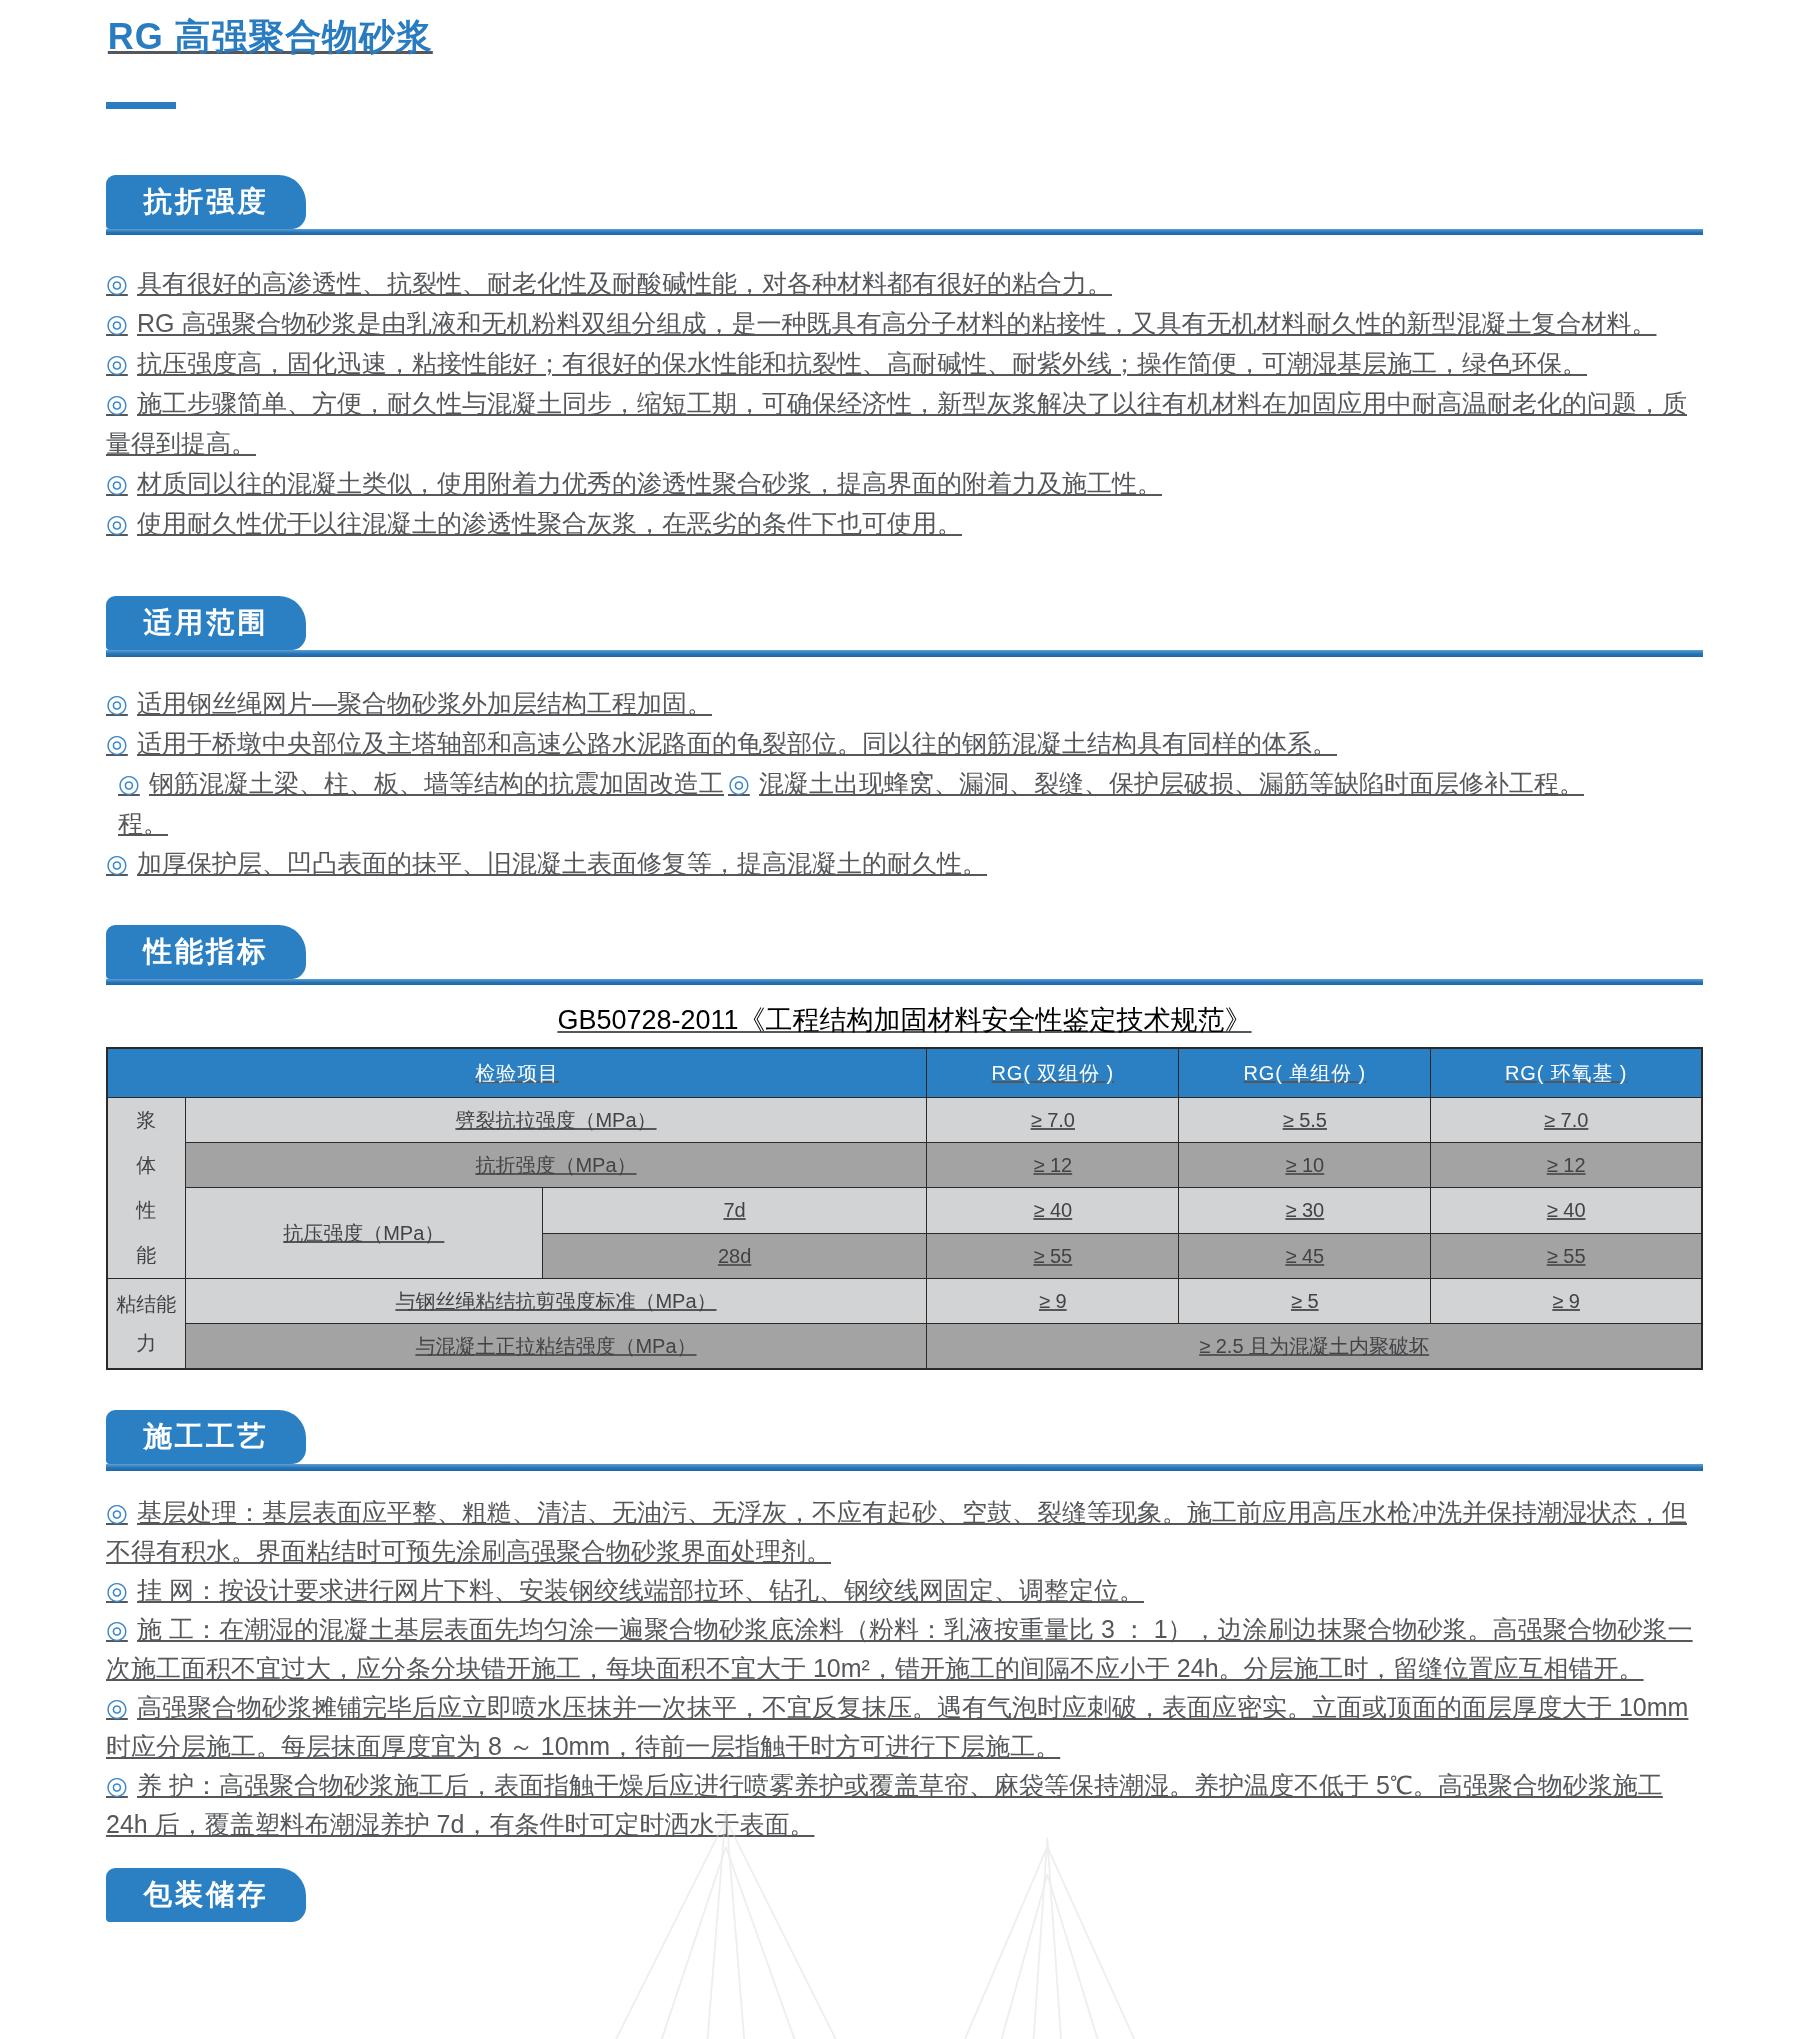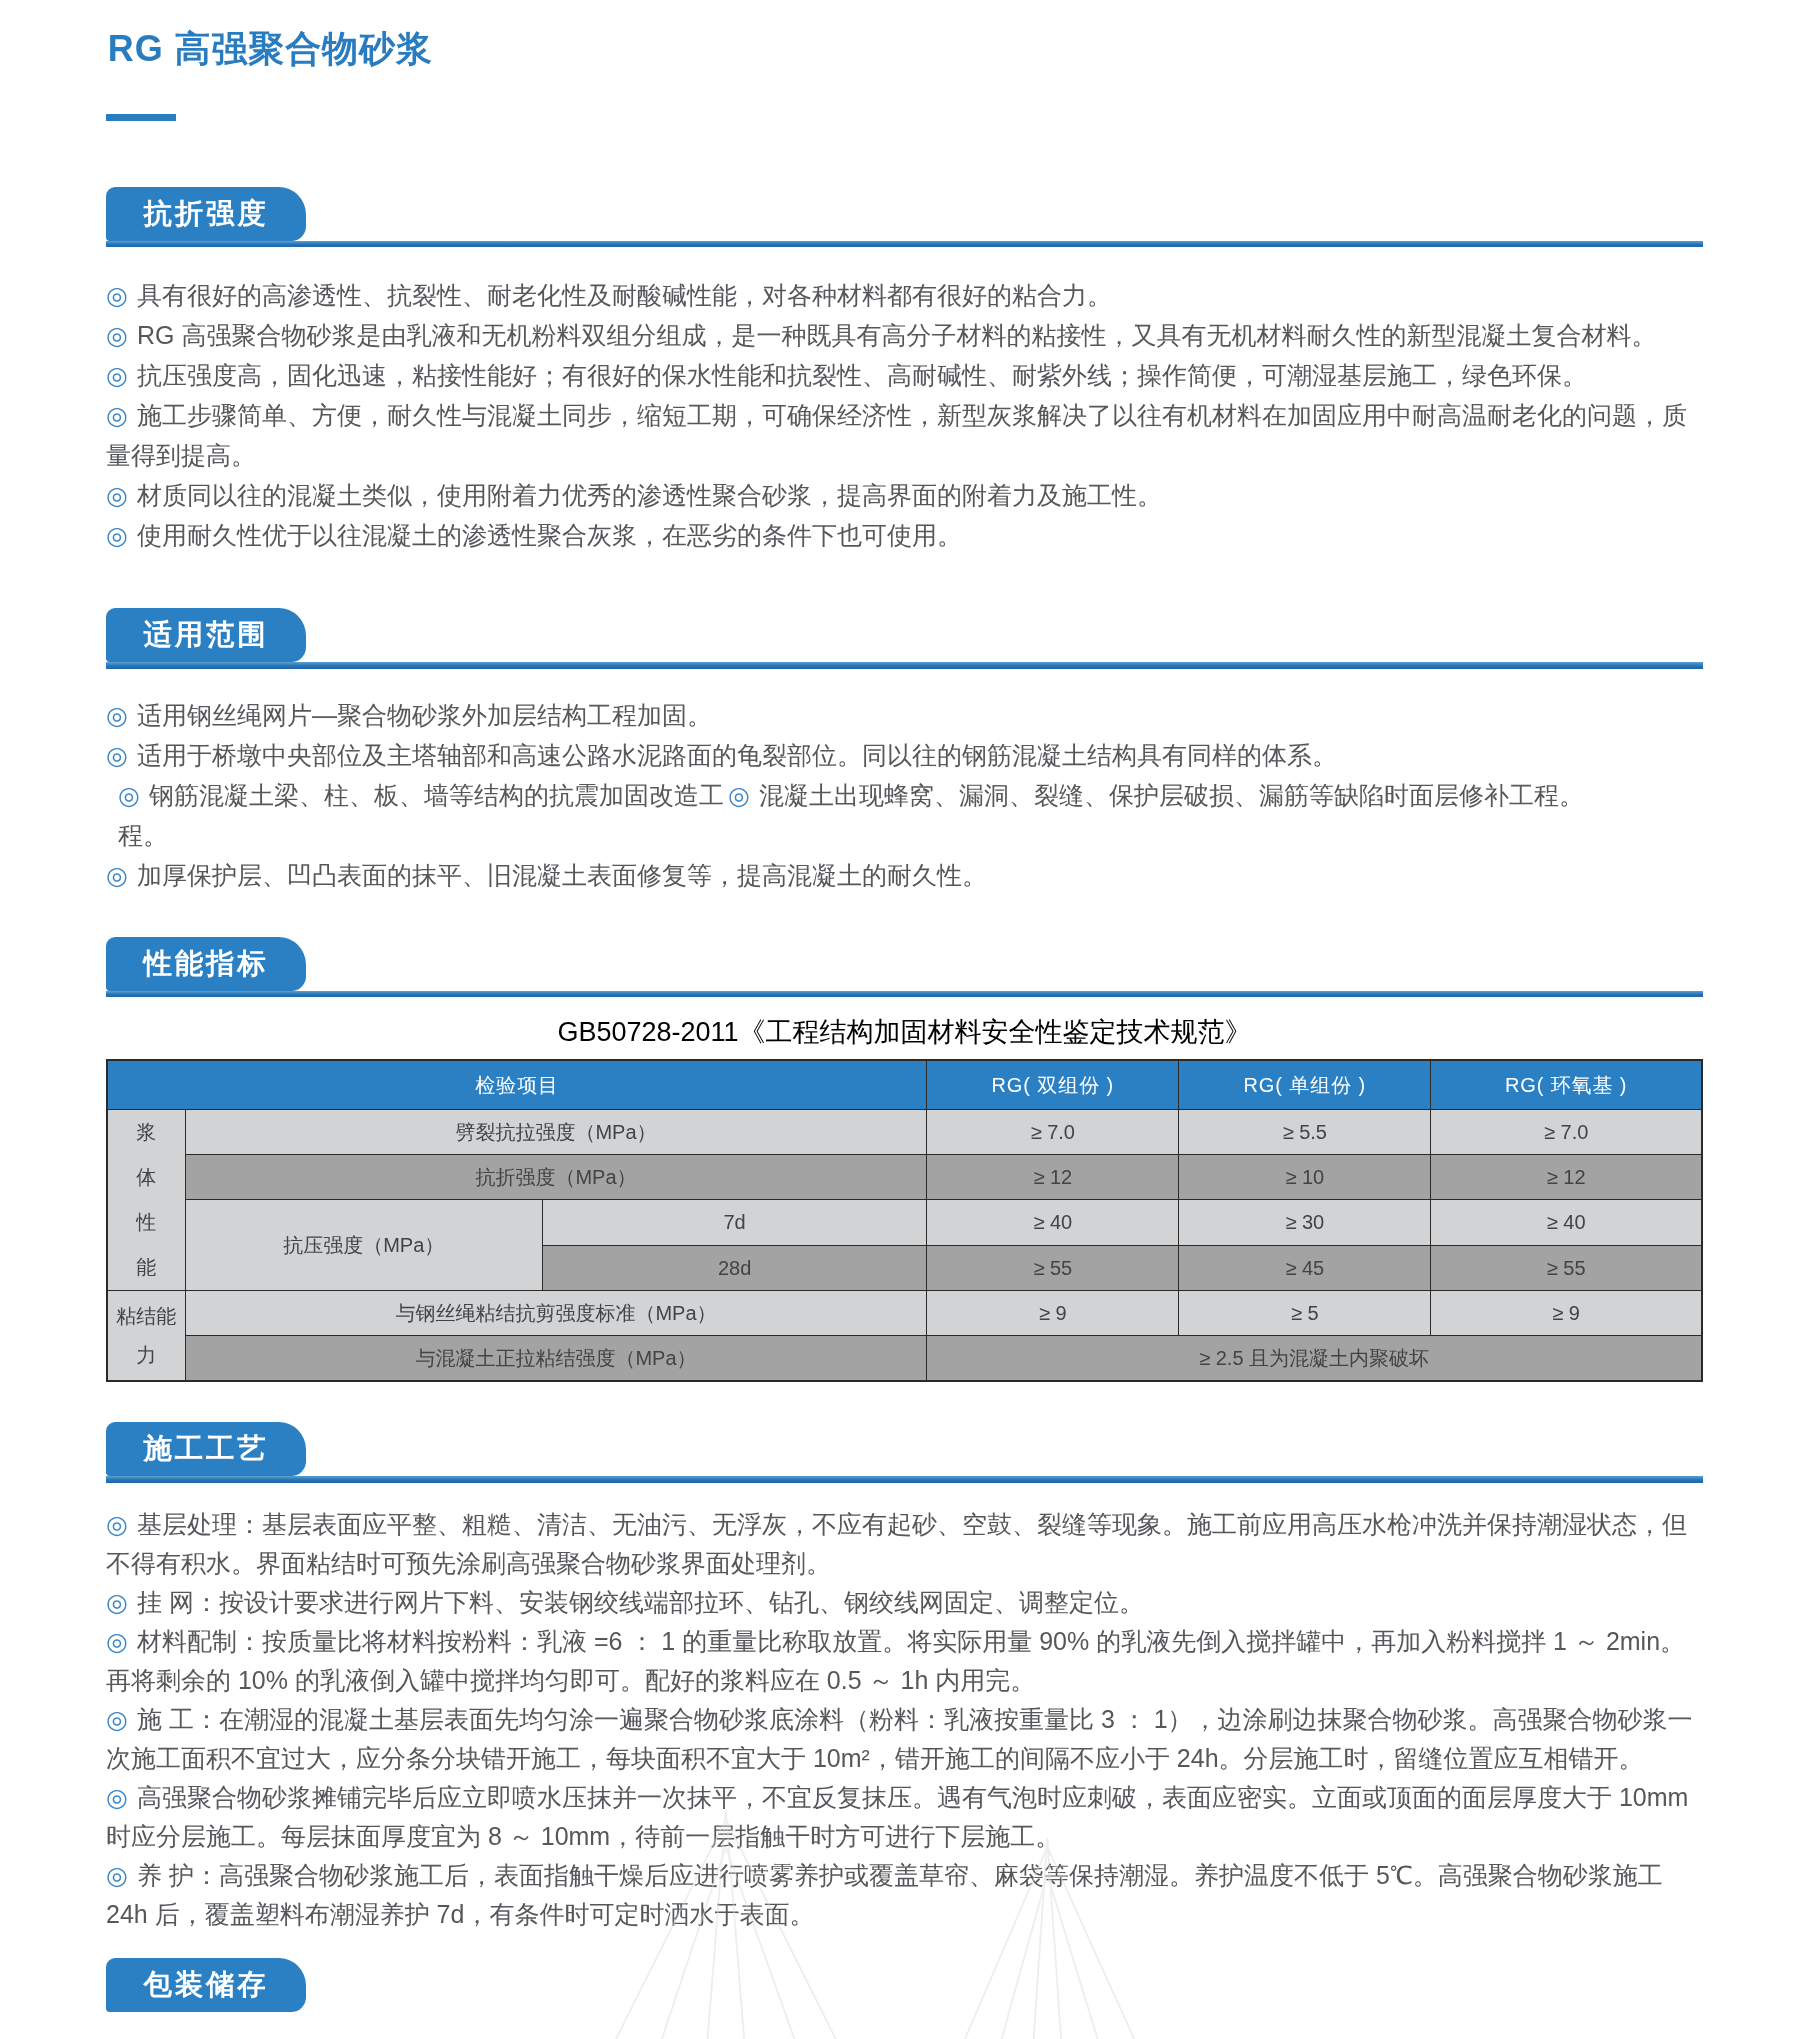--- a/index.html
+++ b/index.html
@@ -1,24 +1,25 @@
 <!DOCTYPE html>
 <html style="font-size:14.7px"><head>
 <meta charset="utf-8">
 <style>
   html,body { margin:0; padding:0; background:#ffffff; }
   .page {
     position:relative;
     width:1809px; height:2040px;
     box-sizing:border-box;
-    padding:18px 106px 0 106px;
+    padding:6px 106px 0 106px;
     overflow:hidden;
     background:#ffffff;
     font-family:"Liberation Sans", sans-serif;
     color:#55575a;
+    text-decoration:underline;
   }
   
   .title {
     margin:7.3px 0 0 1.8px;
     font-size:36px; font-weight:bold;
     color:#2a7cc0; letter-spacing:0.9px;
   }
   .title-rule { width:70px; height:6.4px; background:#2a7cc0; margin-top:40px; }
 
   
@@ -181,21 +182,20 @@
   </div>
 
   <div class="sec-process">
     <div class="sec-head">
       <span class="tab">施工工艺</span>
       <div class="sec-rule"></div>
     </div>
     <div class="bullets mt-p">
       <p class="b"><span class="dot">◎</span><span>基层处理：基层表面应平整、粗糙、清洁、无油污、无浮灰，不应有起砂、空鼓、裂缝等现象。施工前应用高压水枪冲洗并保持潮湿状态，但不得有积水。界面粘结时可预先涂刷高强聚合物砂浆界面处理剂。</span></p>
       <p class="b"><span class="dot">◎</span><span>挂 网：按设计要求进行网片下料、安装钢绞线端部拉环、钻孔、钢绞线网固定、调整定位。</span></p>
-      <p class="b"><span class="dot">◎</span><span>材料配制：按质量比将材料按粉料：乳液 =6 ： 1 的重量比称取放置。将实际用量 90% 的乳液先倒入搅拌罐中，再加入粉料搅拌 1 ～ 2min。再将剩余的 10% 的乳液倒入罐中搅拌均匀即可。配好的浆料应在 0.5 ～ 1h 内用完。</span></p>
       <p class="b"><span class="dot">◎</span><span>施 工：在潮湿的混凝土基层表面先均匀涂一遍聚合物砂浆底涂料（粉料：乳液按重量比 3 ： 1），边涂刷边抹聚合物砂浆。高强聚合物砂浆一次施工面积不宜过大，应分条分块错开施工，每块面积不宜大于 10m²，错开施工的间隔不应小于 24h。分层施工时，留缝位置应互相错开。</span></p>
       <p class="b"><span class="dot">◎</span><span>高强聚合物砂浆摊铺完毕后应立即喷水压抹并一次抹平，不宜反复抹压。遇有气泡时应刺破，表面应密实。立面或顶面的面层厚度大于 10mm 时应分层施工。每层抹面厚度宜为 8 ～ 10mm，待前一层指触干时方可进行下层施工。</span></p>
       <p class="b"><span class="dot">◎</span><span>养 护：高强聚合物砂浆施工后，表面指触干燥后应进行喷雾养护或覆盖草帘、麻袋等保持潮湿。养护温度不低于 5℃。高强聚合物砂浆施工 24h 后，覆盖塑料布潮湿养护 7d，有条件时可定时洒水于表面。</span></p>
     </div>
   </div>
 
   <div class="sec-packaging">
     <div class="sec-head">
       <span class="tab">包装储存</span>
       

